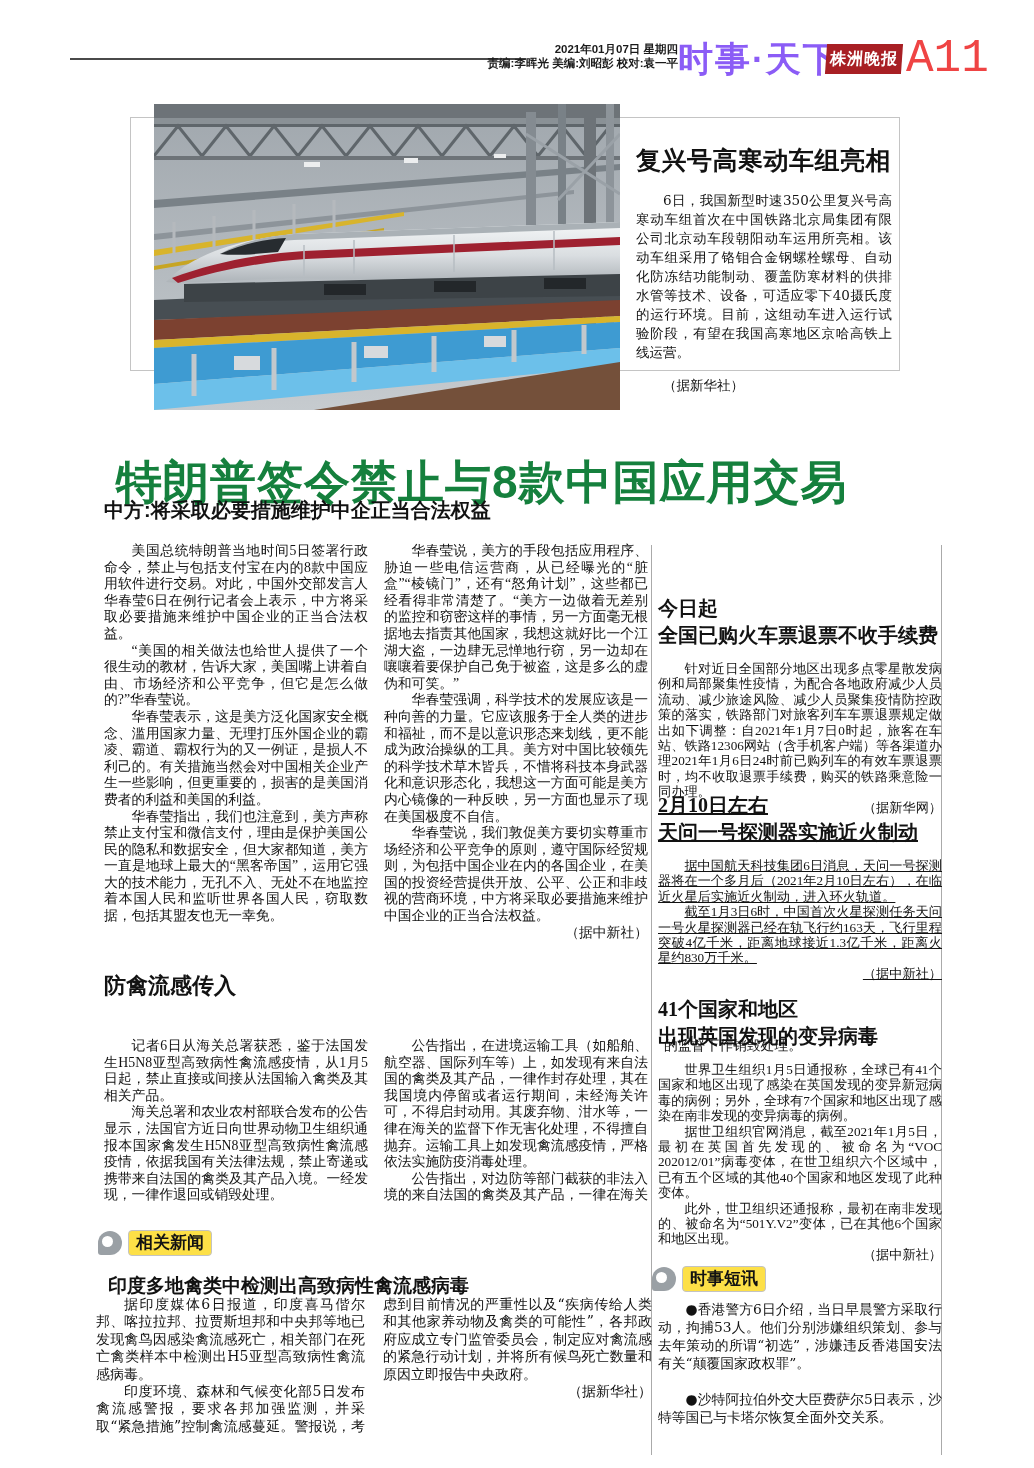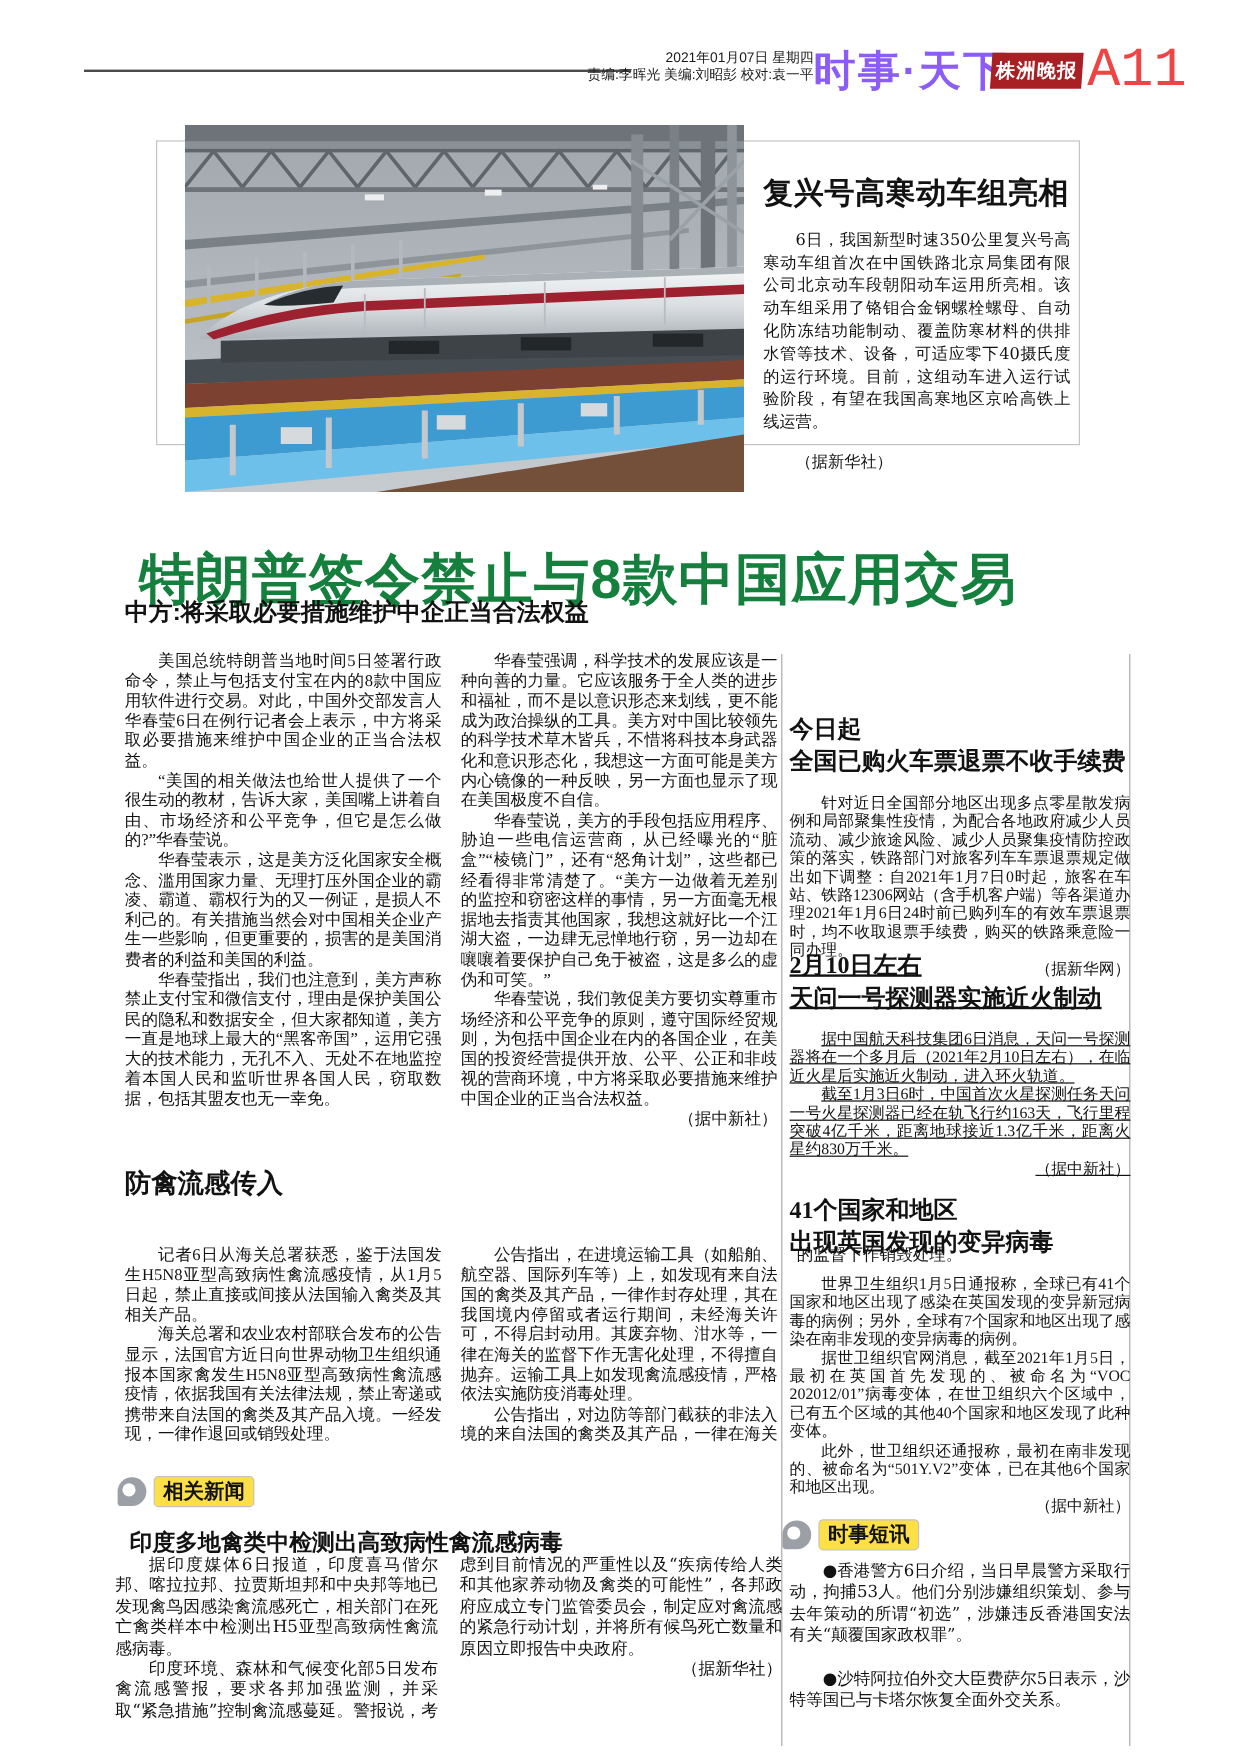--- a/index.html
+++ b/index.html
@@ -2,21 +2,21 @@
 <html><head>
 <meta charset="utf-8">
 <style>
   html,body{margin:0;padding:0;background:#ffffff;}
   #page{position:relative;width:1034px;height:1468px;background:#fff;overflow:hidden;
         font-family:"Liberation Serif","DejaVu Serif",serif;color:#121212;}
 
   
   .top-rule{position:absolute;left:70px;top:58px;width:456px;height:2px;background:#4a4a4a;}
   .meta{position:absolute;left:400px;top:42px;width:278px;text-align:right;
-        font-family:"Liberation Sans",sans-serif;font-weight:normal;font-size:11.5px;line-height:14px;color:#1a1a1a;}
+        font-family:"Liberation Sans",sans-serif;font-weight:bold;font-size:11.5px;line-height:14px;color:#1a1a1a;}
   .section-title{position:absolute;left:678px;top:36px;font-family:"Liberation Sans",sans-serif;
         font-weight:700;font-size:35px;color:#8b5cf6;letter-spacing:2px;}
   .masthead{position:absolute;left:826px;top:44px;width:76px;height:30px;background:#a81f24;color:#fff;
         font-family:"DejaVu Serif",serif;font-weight:bold;font-size:16px;line-height:30px;text-align:center;
         transform:skewX(-4deg);letter-spacing:1px;}
   .page-num{position:absolute;left:906px;top:33px;font-family:Liberation Mono, monospace;
         font-size:46px;color:#ef4444;}
 
   
   .photo-frame{position:absolute;left:130px;top:117px;width:768px;height:252px;border:1px solid #c4c4c4;background:#fff;}
@@ -151,22 +151,22 @@
     <p class="pbody kai source">（据新华社）</p>
   </div>
 
   <h1 class="headline">特朗普签令禁止与8款中国应用交易</h1>
   <h3 class="subhead">中方:将采取必要措施维护中企正当合法权益</h3>
   <div class="main-body">
     <p>美国总统特朗普当地时间5日签署行政命令，禁止与包括支付宝在内的8款中国应用软件进行交易。对此，中国外交部发言人华春莹6日在例行记者会上表示，中方将采取必要措施来维护中国企业的正当合法权益。</p>
     <p>“美国的相关做法也给世人提供了一个很生动的教材，告诉大家，美国嘴上讲着自由、市场经济和公平竞争，但它是怎么做的?”华春莹说。</p>
     <p>华春莹表示，这是美方泛化国家安全概念、滥用国家力量、无理打压外国企业的霸凌、霸道、霸权行为的又一例证，是损人不利己的。有关措施当然会对中国相关企业产生一些影响，但更重要的，损害的是美国消费者的利益和美国的利益。</p>
     <p>华春莹指出，我们也注意到，美方声称禁止支付宝和微信支付，理由是保护美国公民的隐私和数据安全，但大家都知道，美方一直是地球上最大的“黑客帝国”，运用它强大的技术能力，无孔不入、无处不在地监控着本国人民和监听世界各国人民，窃取数据，包括其盟友也无一幸免。</p>
+    <p>华春莹说，美方的手段包括应用程序、胁迫一些电信运营商，从已经曝光的“脏盒”“棱镜门”，还有“怒角计划”，这些都已经看得非常清楚了。“美方一边做着无差别的监控和窃密这样的事情，另一方面毫无根据地去指责其他国家，我想这就好比一个江湖大盗，一边肆无忌惮地行窃，另一边却在嚷嚷着要保护自己免于被盗，这是多么的虚伪和可笑。”</p>
     <p>华春莹强调，科学技术的发展应该是一种向善的力量。它应该服务于全人类的进步和福祉，而不是以意识形态来划线，更不能成为政治操纵的工具。美方对中国比较领先的科学技术草木皆兵，不惜将科技本身武器化和意识形态化，我想这一方面可能是美方内心镜像的一种反映，另一方面也显示了现在美国极度不自信。</p>
-    <p>华春莹说，美方的手段包括应用程序、胁迫一些电信运营商，从已经曝光的“脏盒”“棱镜门”，还有“怒角计划”，这些都已经看得非常清楚了。“美方一边做着无差别的监控和窃密这样的事情，另一方面毫无根据地去指责其他国家，我想这就好比一个江湖大盗，一边肆无忌惮地行窃，另一边却在嚷嚷着要保护自己免于被盗，这是多么的虚伪和可笑。”</p>
     <p>华春莹说，我们敦促美方要切实尊重市场经济和公平竞争的原则，遵守国际经贸规则，为包括中国企业在内的各国企业，在美国的投资经营提供开放、公平、公正和非歧视的营商环境，中方将采取必要措施来维护中国企业的正当合法权益。</p>
     <p class="source">（据中新社）</p>
   </div>
 
   <div class="vrule" id="vrule-mid"></div>
   <div class="vrule" id="vrule-right"></div>
 
   <h2 class="poultry-title">
     <span style="display:block">防禽流感传入</span>
   </h2>

